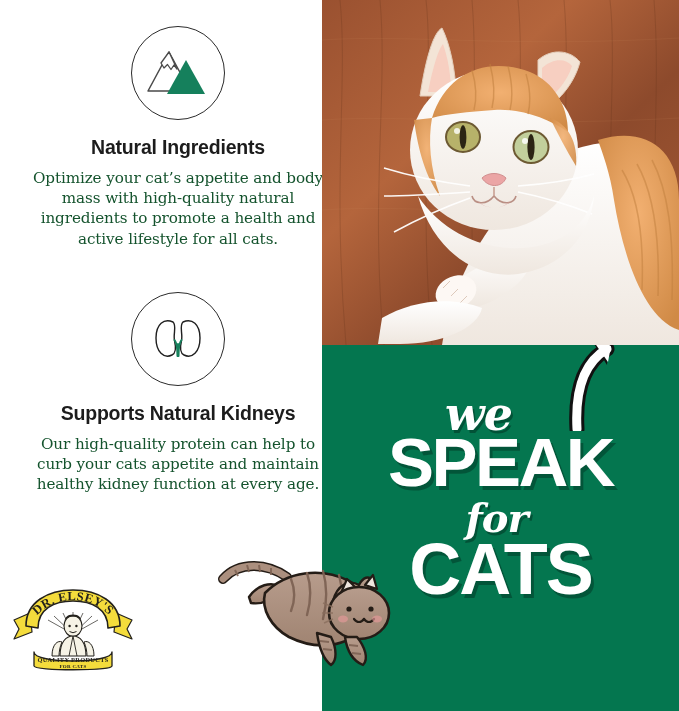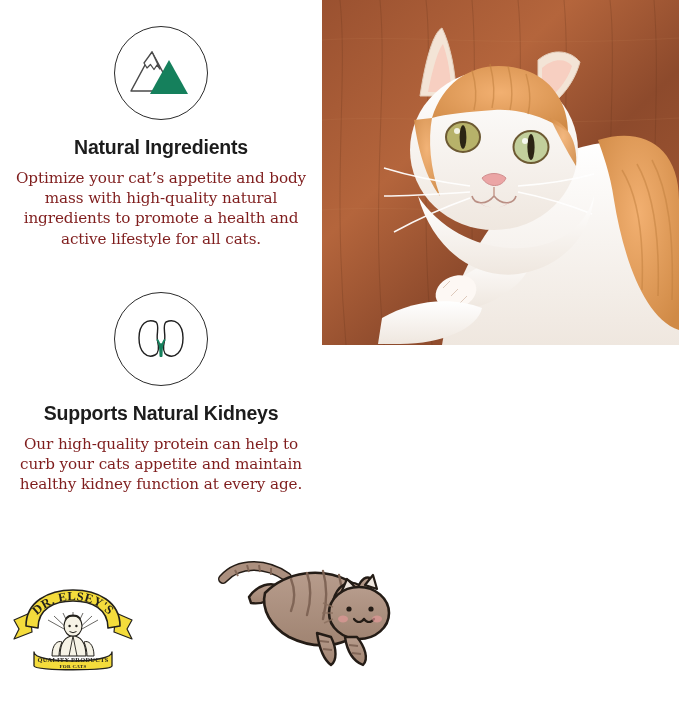--- a/index.html
+++ b/index.html
@@ -11,21 +11,21 @@
     position:relative;
   }
   #page{position:relative;width:679px;height:711px;overflow:hidden;background:#fff;}
 
   
   .left-col{
     position:absolute;left:0;top:0;width:322px;height:711px;
     background:#ffffff;
   }
   .feature{
-    position:absolute;left:0;width:322px;text-align:center;
+    position:absolute;left:0;width:322px;text-align:center;padding-left:17px;
   }
   .feature-1{top:26px;}
   .feature-2{top:292px;}
 
   .icon-circle{
     width:94px;height:94px;border-radius:50%;
     border:1.3px solid #2b2b2b;
     margin:0 auto;
     display:flex;align-items:center;justify-content:center;
     box-sizing:border-box;
@@ -36,21 +36,21 @@
     font-weight:bold;
     font-size:19.5px;
     color:#1c1c1c;
     letter-spacing:-0.2px;
     margin-top:16px;
   }
   .feature-body{
     font-family:"DejaVu Serif", serif;
     font-size:15.2px;
     line-height:1.33;
-    color:#7f1d1d;
+    color:#14532d;
     margin-top:9px;
     padding:0 14px;
     letter-spacing:-0.1px;
   }
 
   
   .logo-wrap{
     position:absolute;left:8px;top:582px;width:130px;height:90px;
   }
 
@@ -285,20 +285,36 @@
         </g>
 
         <path d="M96 196 C120 232, 160 250, 200 248 C238 246, 264 226, 272 196
                  C268 238, 238 268, 196 274 C150 280, 110 246, 96 196 Z" fill="url(#furW)"></path>
       </g>
 
       <path d="M60 318 C90 300, 130 296, 160 308 C156 328, 120 344, 78 344 L56 344 Z" fill="url(#furW)"></path>
     </svg>
   </div>
 
+  <div class="green-panel">
+
+    <svg class="arrow-svg" width="96" height="120" viewBox="0 0 96 120">
+      <path d="M16 118 C14 82, 22 52, 46 38" fill="none" stroke="#111111" stroke-width="15" stroke-linecap="round"></path>
+      <path d="M30 28 L48 32 L46 54 Z" fill="#111111"></path>
+      <path d="M16 118 C14 82, 22 52, 46 38" fill="none" stroke="#ffffff" stroke-width="9" stroke-linecap="round"></path>
+      <path d="M33 31 L50 35 L47 51 Z" fill="#ffffff"></path>
+    </svg>
+
+    <div class="slogan">
+      <div class="script w-we">we</div>
+      <div class="block w-speak">SPEAK</div>
+      <div class="script w-for">for</div>
+      <div class="block w-cats">CATS</div>
+    </div>
+  </div>
 
   <div class="cartoon-cat">
     <svg width="190" height="128" viewBox="0 0 190 128">
       <defs>
         <linearGradient id="tabby" x1="0" y1="0" x2="0" y2="1">
           <stop offset="0%" stop-color="#b79c8c"></stop>
           <stop offset="100%" stop-color="#a08472"></stop>
         </linearGradient>
       </defs>
 

